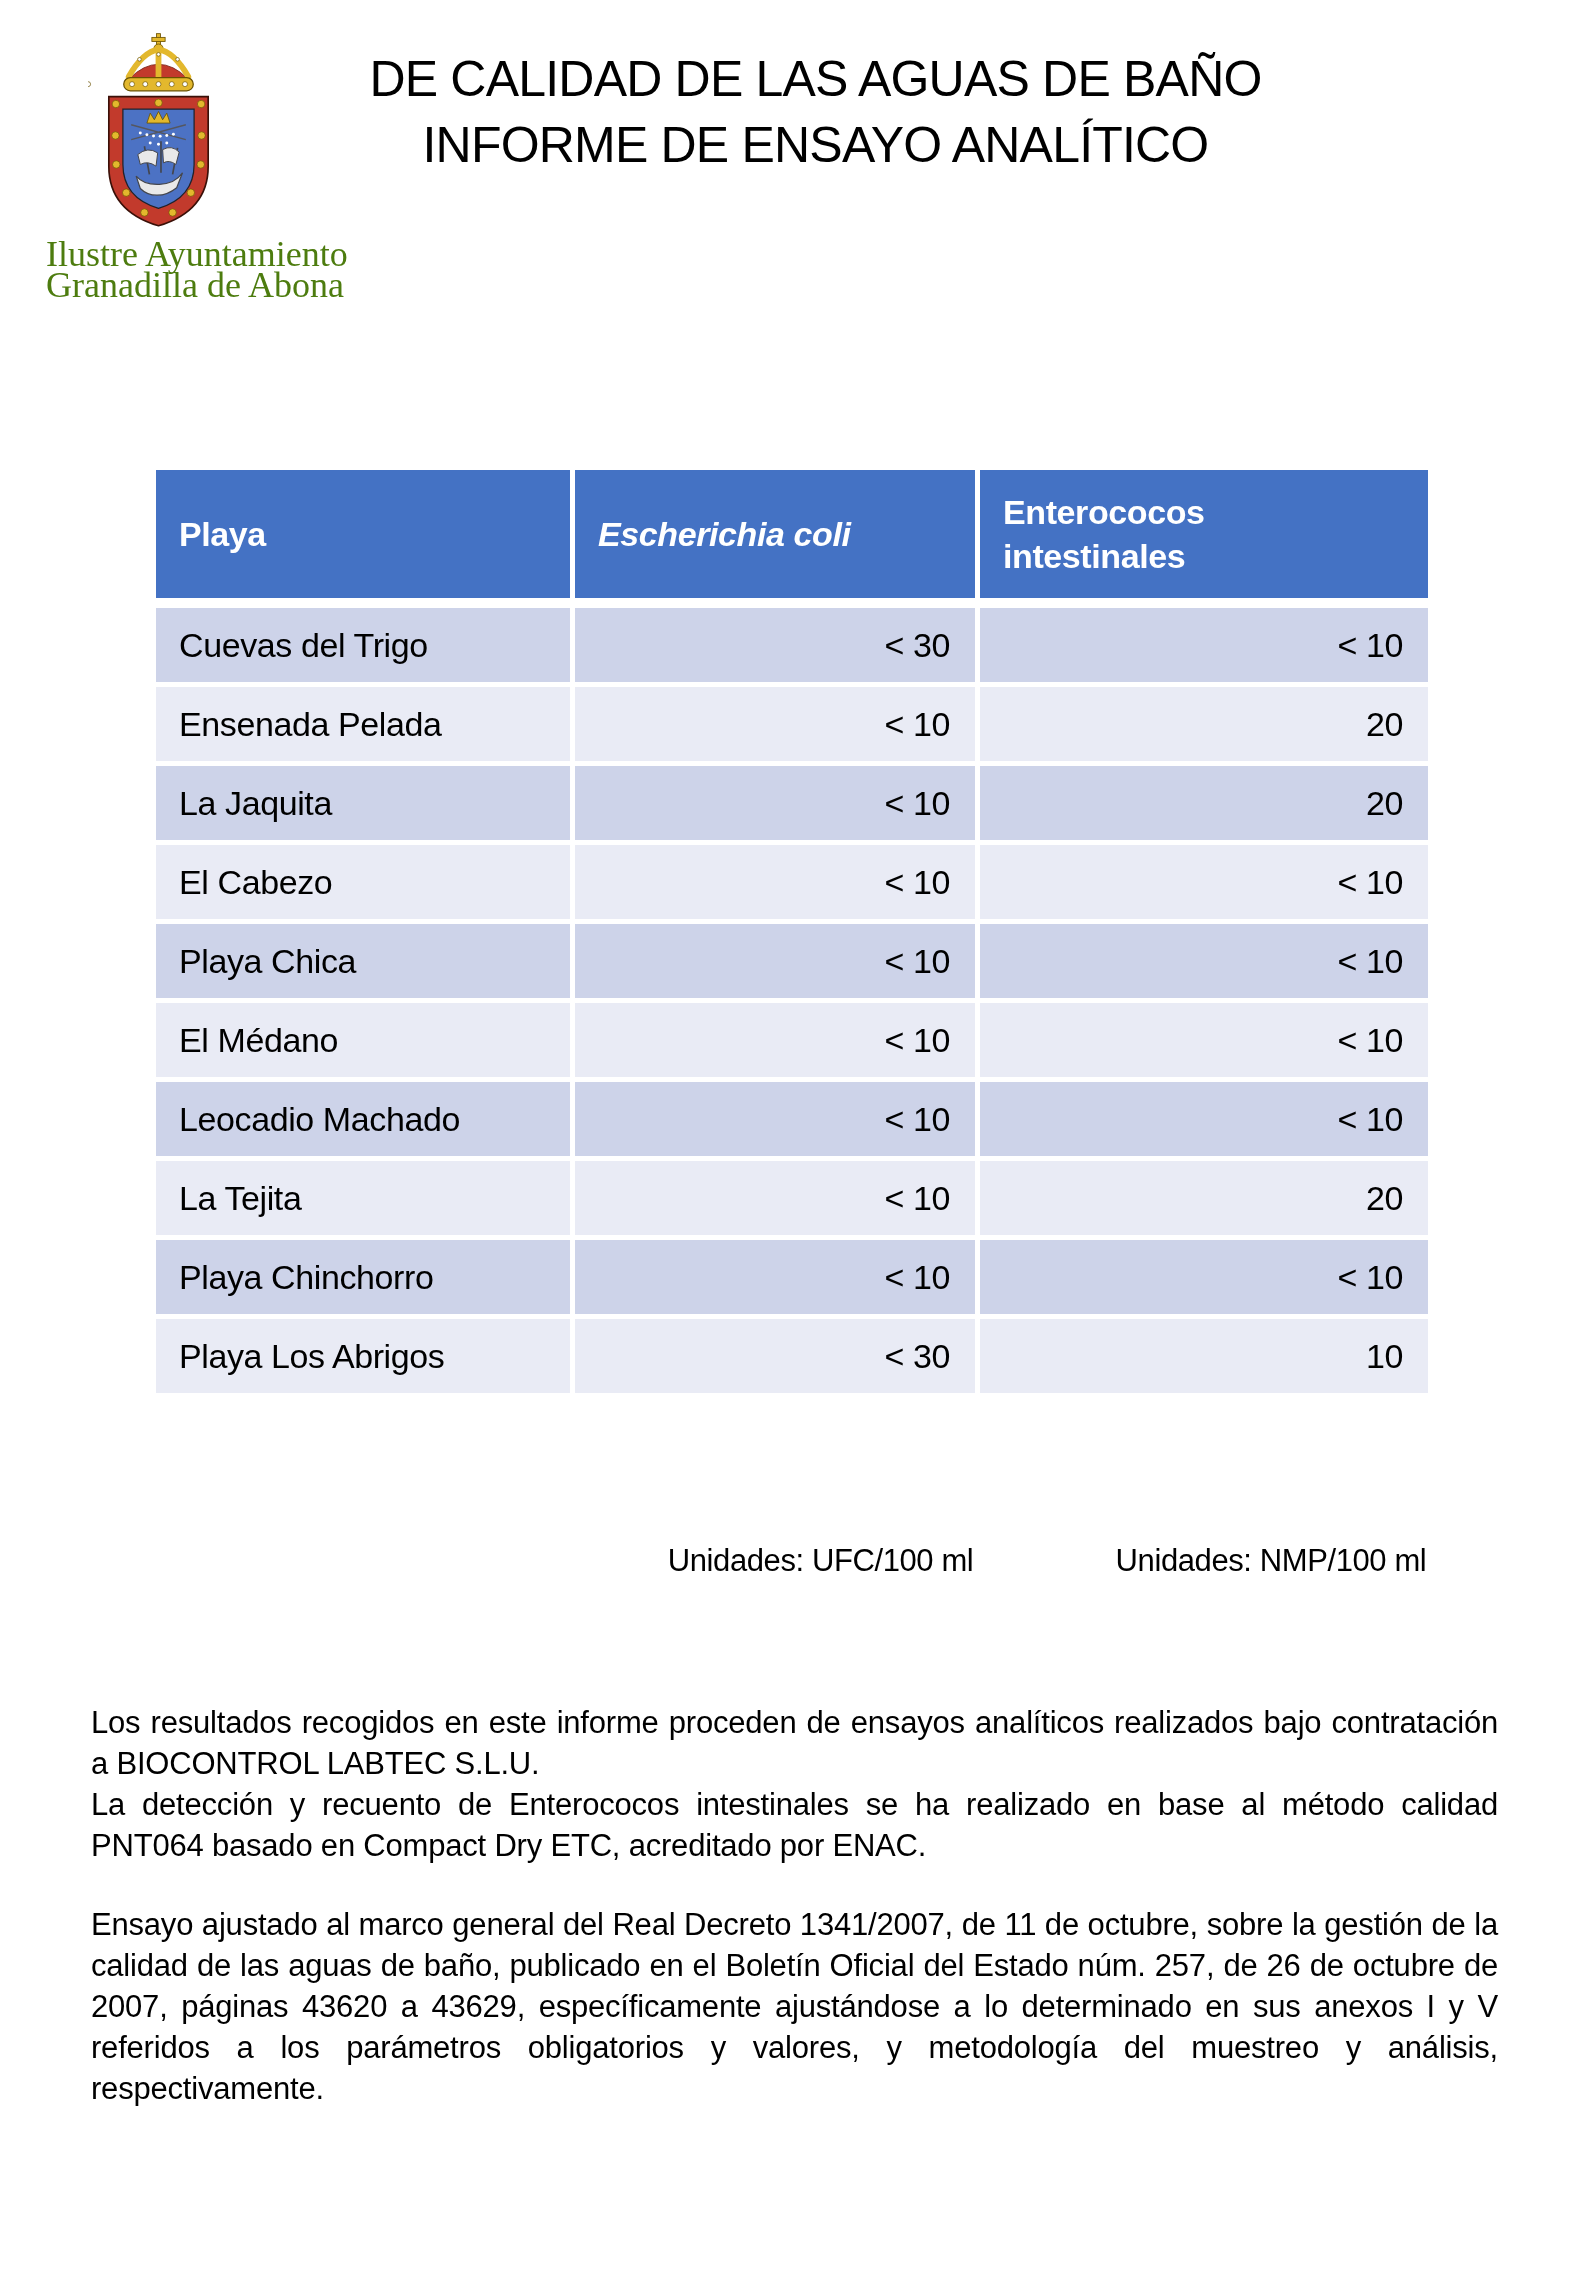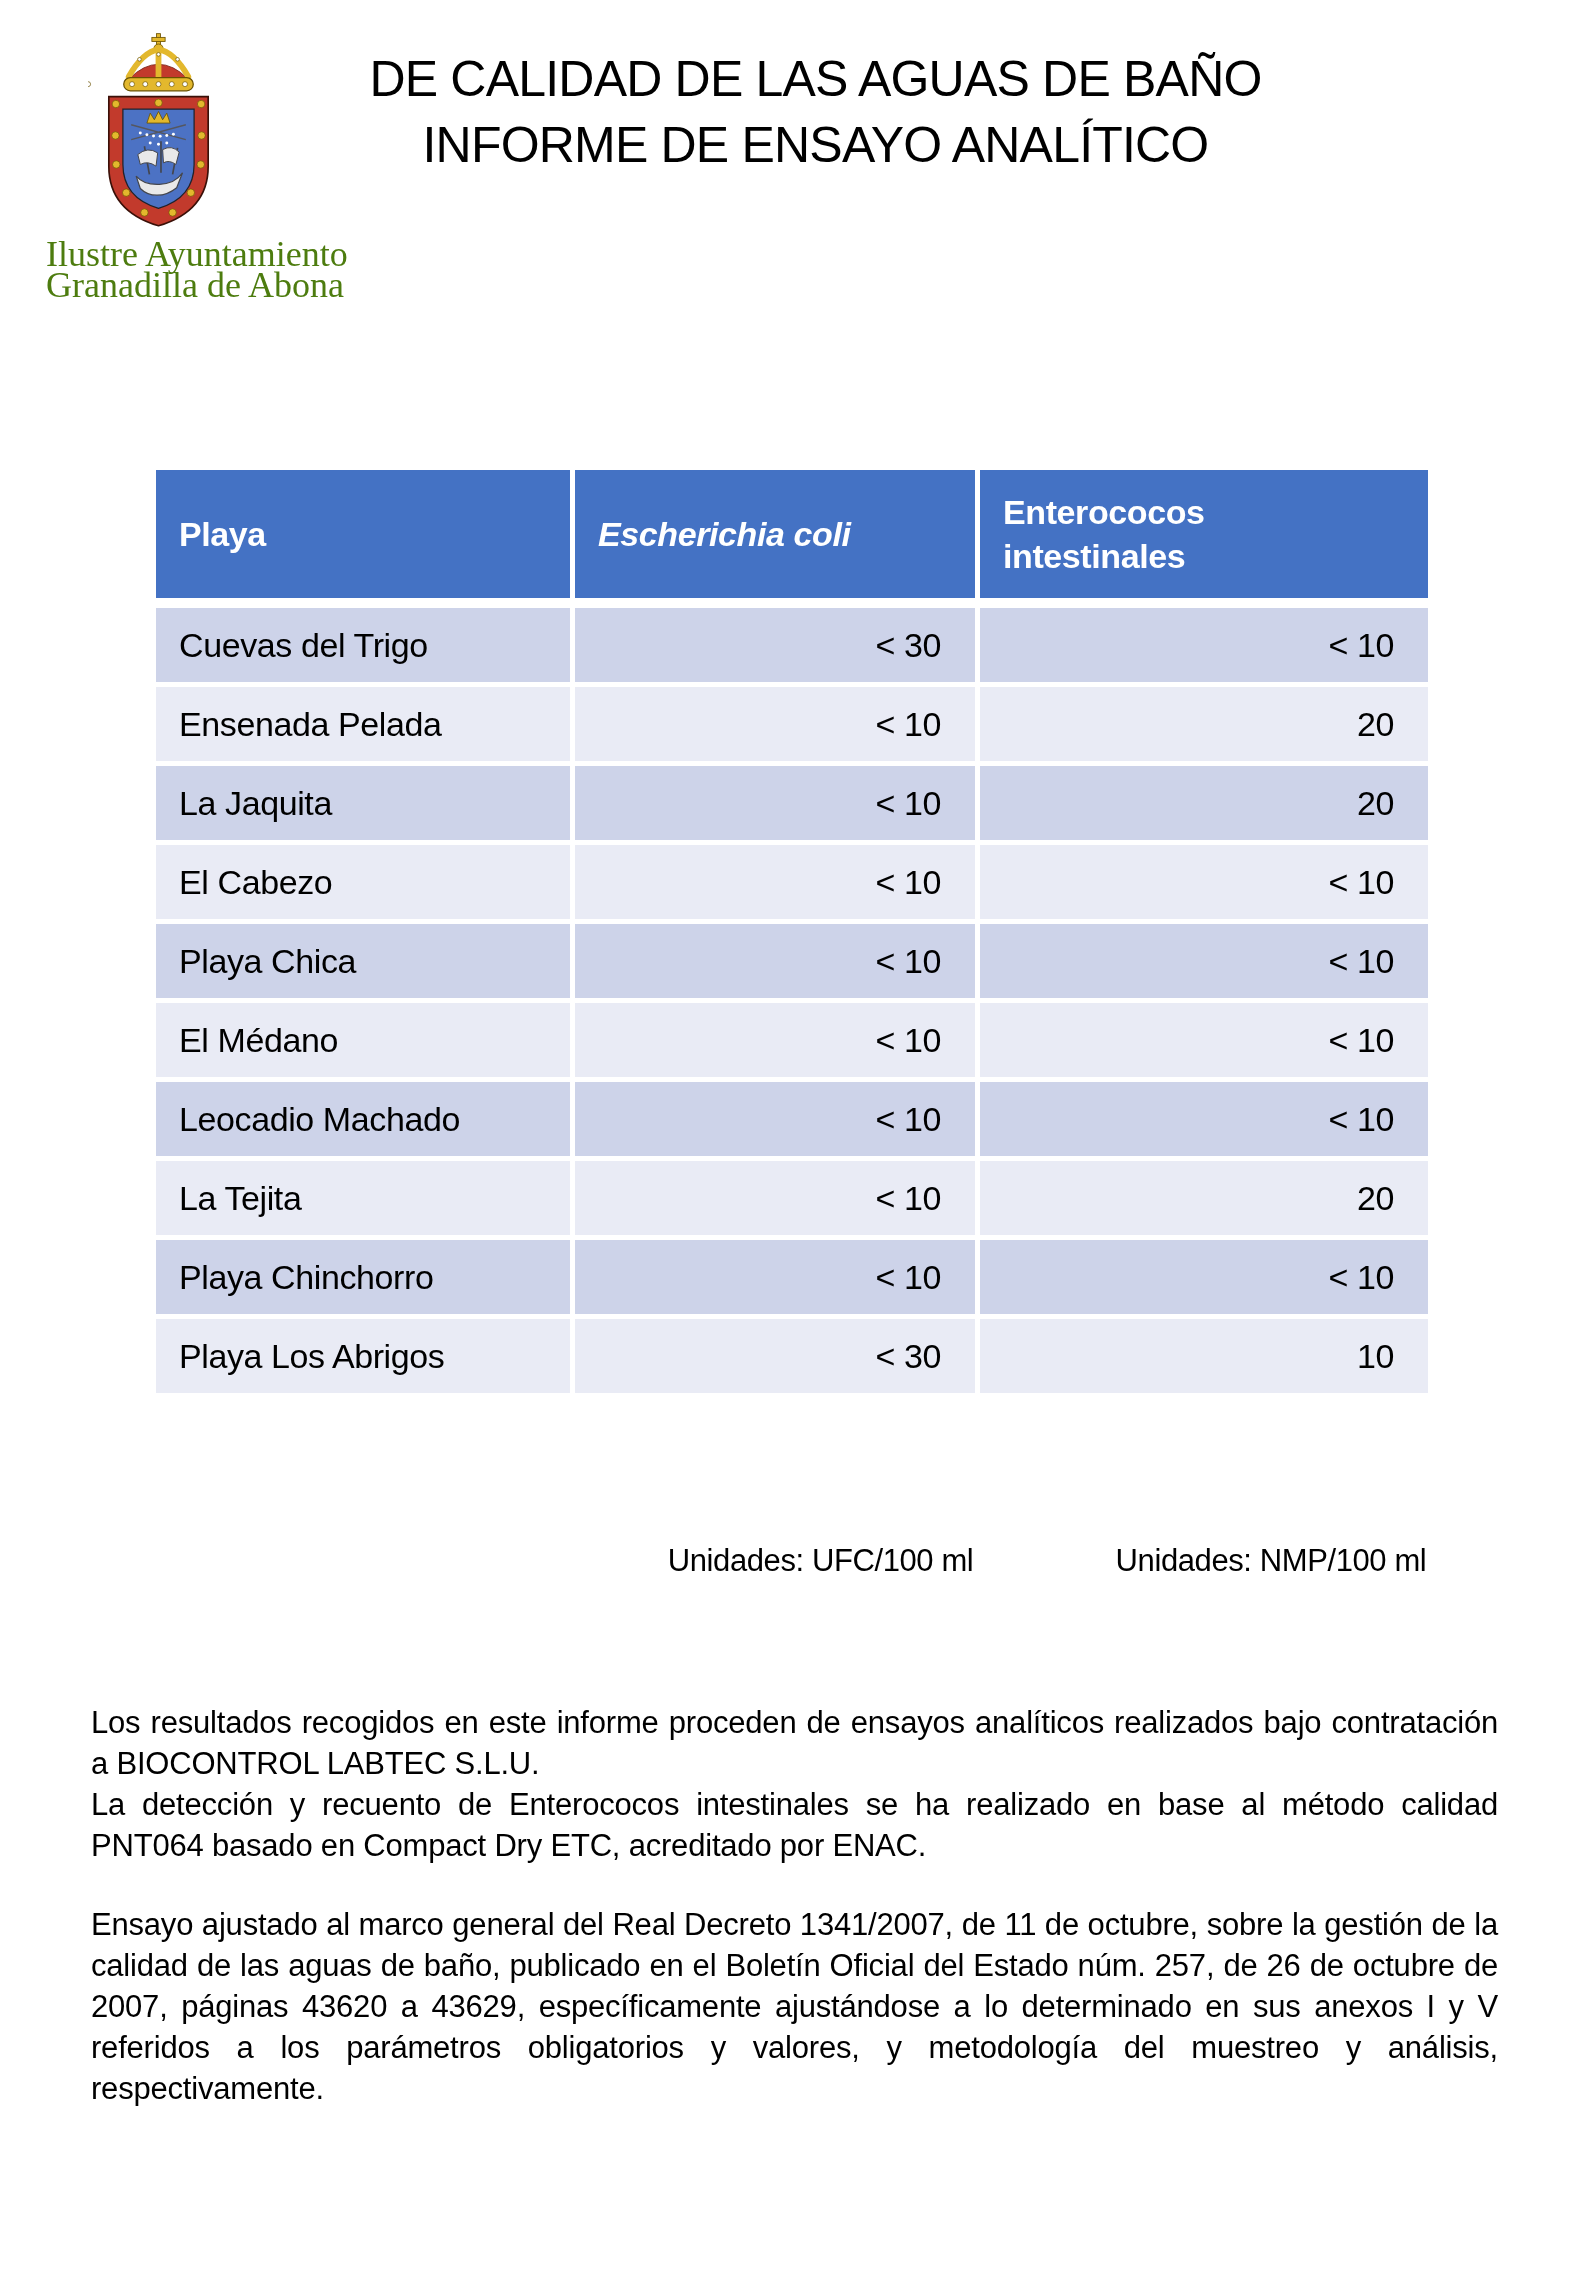--- a/index.html
+++ b/index.html
@@ -83,21 +83,21 @@
   .tbl-rows { top: 608px; row-gap: 5px; }
   .trow { display: contents; }
   .tcell {
     height: 74px;
     font-size: 34px;
     letter-spacing: -0.4px;
     display: flex;
     align-items: center;
   }
   .tcell.name { padding-left: 23px; justify-content: flex-start; }
-  .tcell.val  { padding-right: 34px; justify-content: flex-end; }
+  .tcell.val  { padding-right: 25px; justify-content: flex-end; }
   .trow.band-dark  .tcell { background: var(--row-dark, #CDD3E9); }
   .trow.band-light .tcell { background: var(--row-light, #E9EBF5); }
 
   .units-row { top: 1543px; }
   .ucell {
     font-size: 31px;
     letter-spacing: -0.4px;
     display: flex;
     justify-content: flex-end;
     padding-right: 1.7px;

